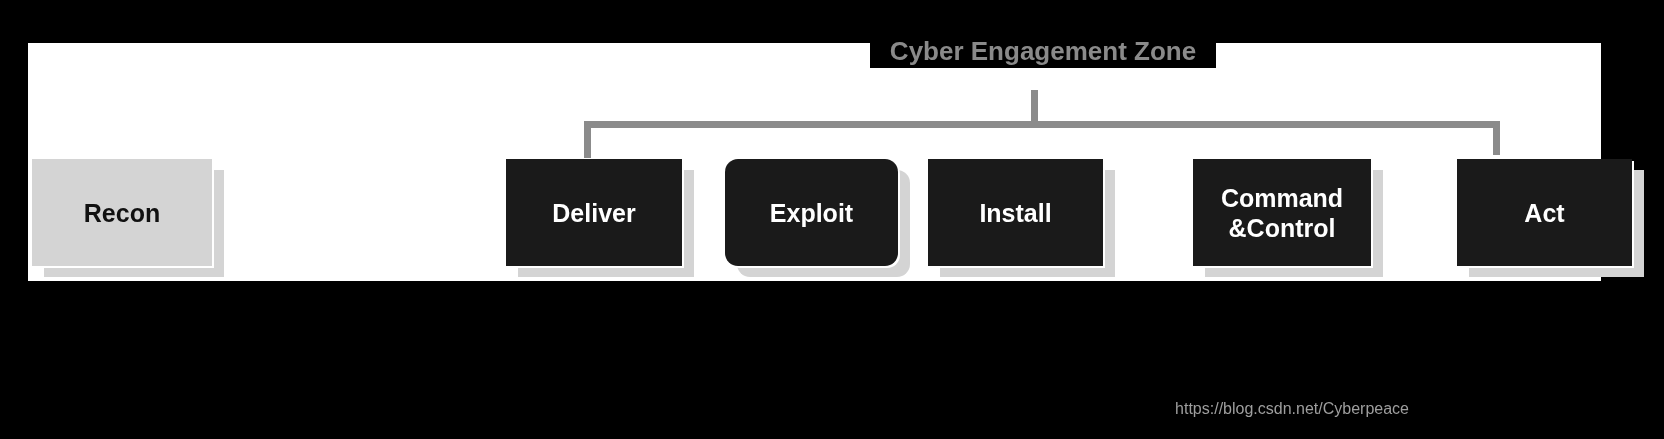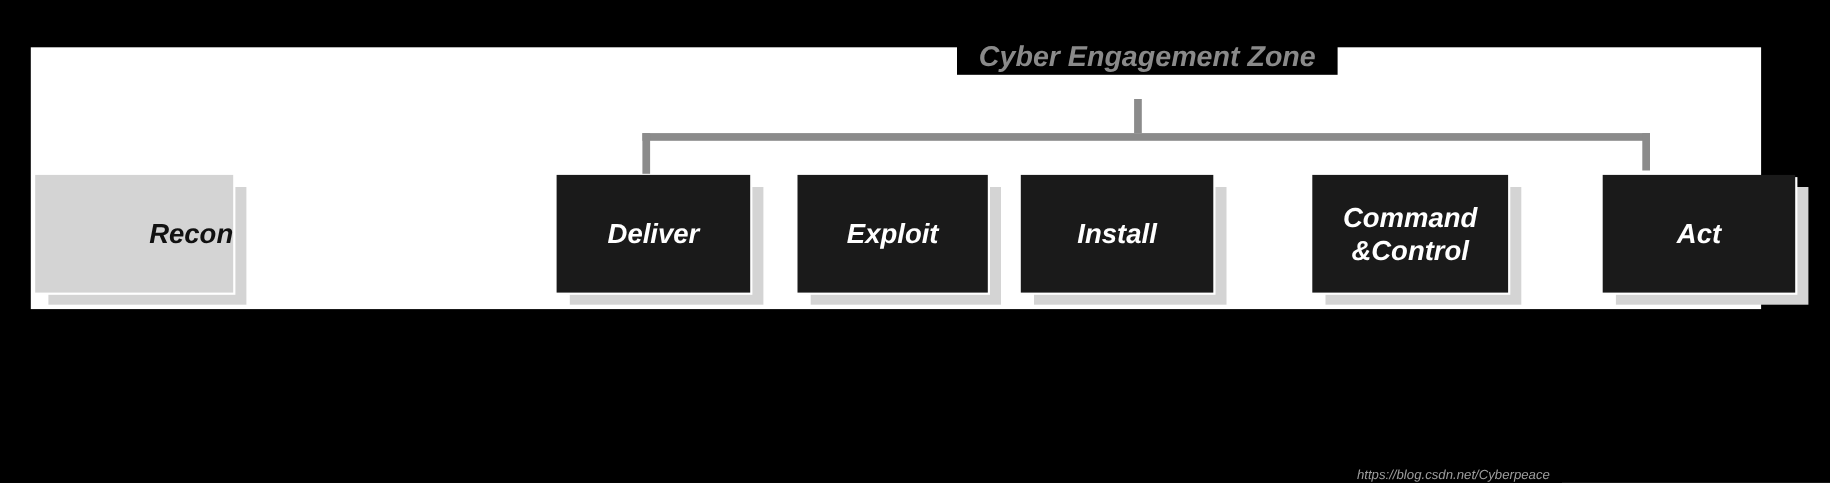--- a/index.html
+++ b/index.html
@@ -15,21 +15,21 @@
     --shadow:#d4d4d4;
     --watermark-text:#9e9e9e;
   }
   html,body{margin:0;padding:0;}
   body{
     background:var(--background);
     font-family:"Liberation Sans", sans-serif;
     width:1664px;height:439px;overflow:hidden;
   }
   .stage-diagram{
-    position:relative;width:1420px;height:439px;background:var(--background);font-style:italic;
+    position:relative;width:1420px;height:439px;background:var(--background);
   }
   .panel{
     position:absolute;left:28px;top:43px;width:1573px;height:238px;
     background:var(--panel);
   }
   .diagram-title{
     position:absolute;left:1043px;top:28px;transform:translateX(-50%);
     height:40px;min-width:346px;
     background:var(--title-bg);color:var(--title-text);
     font-size:26px;font-weight:bold;letter-spacing:0px;
@@ -41,32 +41,32 @@
   .bracket-left-drop{left:584px;top:121px;width:7px;height:37px;}
   .bracket-right-drop{left:1493px;top:121px;width:7px;height:34px;}
   .bracket-center-stub{left:1031px;top:90px;width:7px;height:31px;}
   .stage-box{
     position:absolute;top:159px;height:107px;
     display:flex;align-items:center;justify-content:center;
     font-size:25px;font-weight:bold;text-align:center;line-height:1.2;
     box-shadow:2px 2px 0 0 var(--panel), 12px 11px 0 0 var(--shadow);
   }
   .stage-box .stage-label{white-space:pre-line;}
-  .stage-outside{background:var(--stage-outside-bg);color:var(--stage-outside-text);justify-content:flex-end;}
+  .stage-outside{background:var(--stage-outside-bg);color:var(--stage-outside-text);}
   .stage-inside{background:var(--stage-inside-bg);color:var(--stage-inside-text);}
   .s0{left:32px;width:180px;}
   .s1{left:243px;width:215px;}
   .s2{left:506px;width:176px;align-items:center;}
-  .s3{left:725px;width:173px;}
+  .s3{left:725px;width:173px;border-radius:13px;}
   .s4{left:928px;width:175px;}
   .s5{left:1193px;width:178px;}
   .s6{left:1413px;width:175px;margin-left:44px;}
   .watermark{
-    position:absolute;right:11px;top:424px;
-    color:var(--watermark-text);font-size:12px;font-weight:normal;
+    position:absolute;right:11px;top:400px;
+    color:var(--watermark-text);font-size:16px;font-weight:normal;
     white-space:nowrap;
   }
 </style>
 </head>
 <body>
 
 <div class="stage-diagram">
 
   <div class="panel"></div>
 

